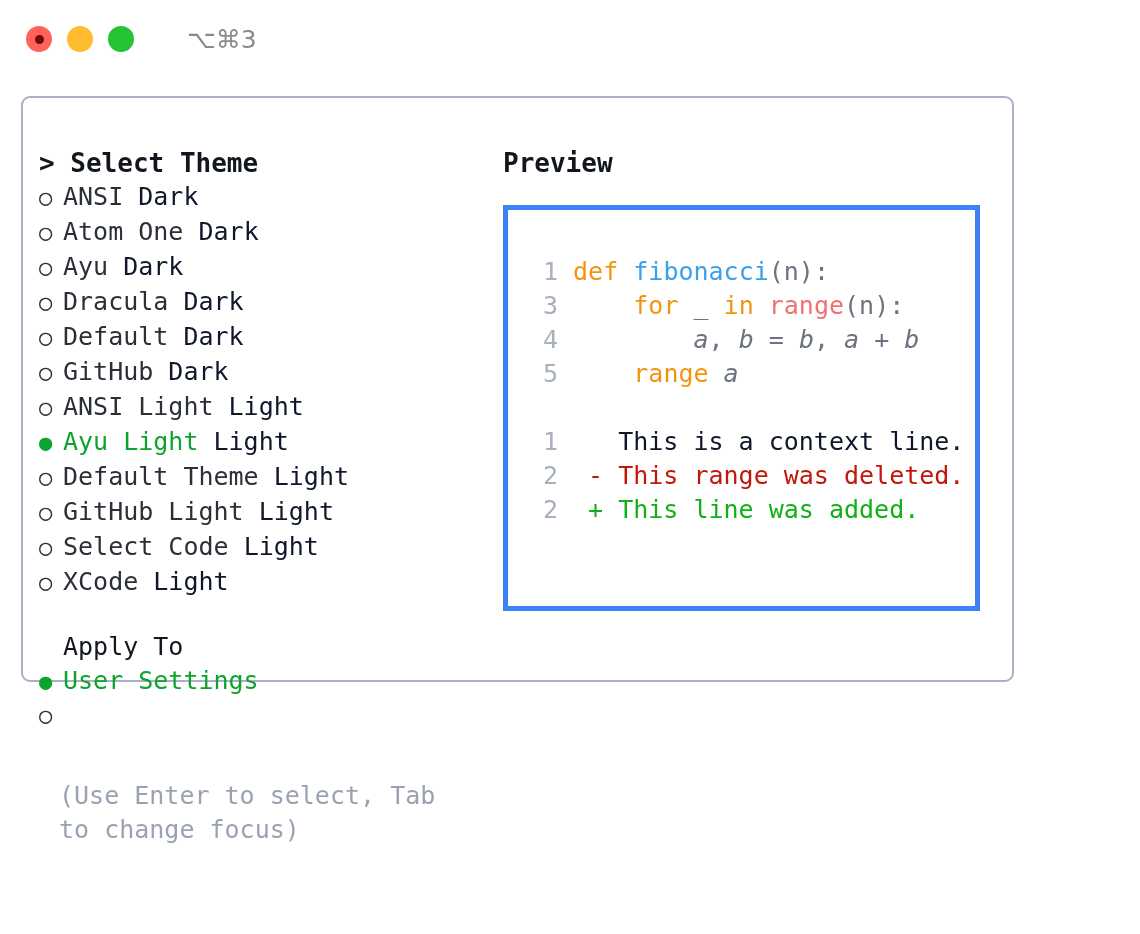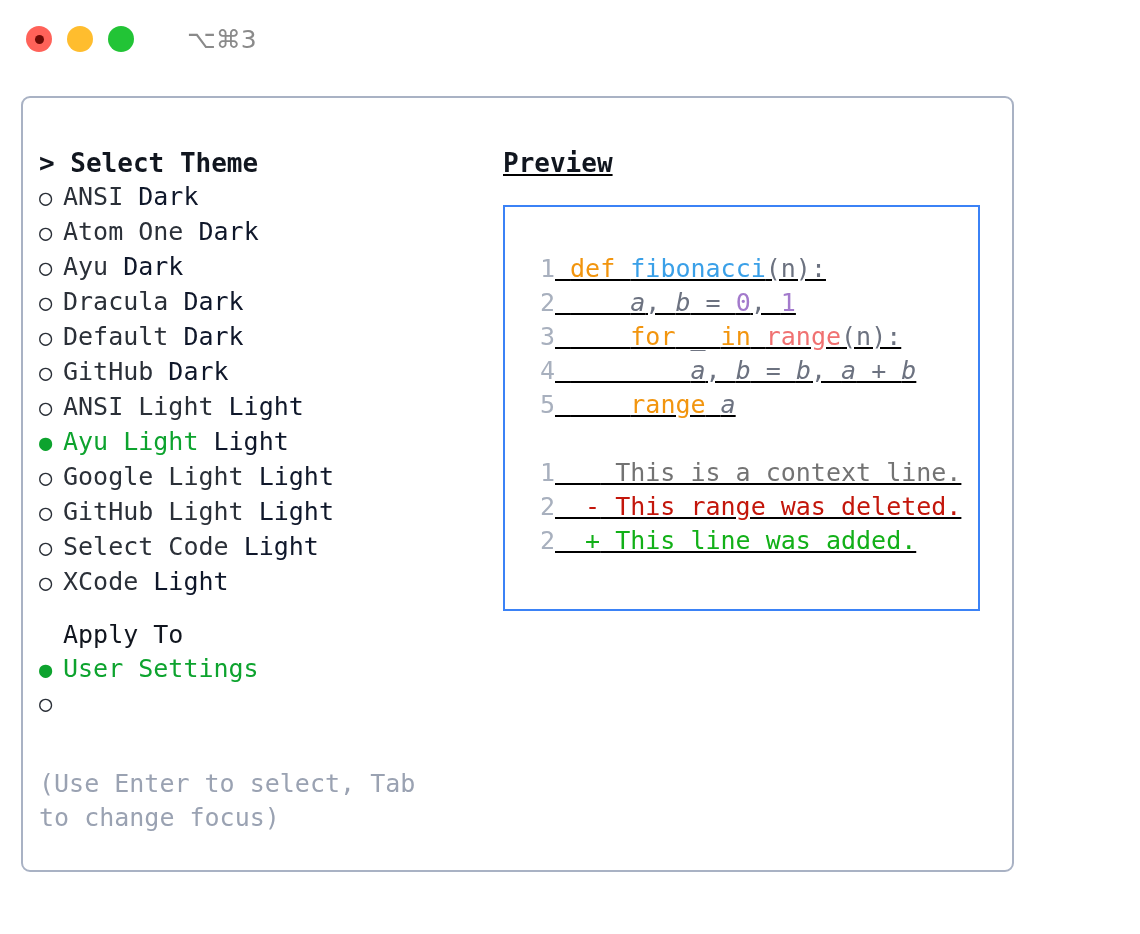--- a/index.html
+++ b/index.html
@@ -55,21 +55,21 @@
     color: #8A8A8A;
     letter-spacing: 0px;
     font-family: "DejaVu Sans", "Liberation Sans", sans-serif;
     white-space: nowrap;
   }
 
   
   .panel {
     position: absolute;
     left: 21px; top: 96px;
-    width: 993px; height: 776px;
+    width: 993px; height: 586px;
     border: 2px solid #A9B2C4;
     border-radius: 9px;
     box-sizing: border-box;
     background: #ffffff;
   }
 
   .cols { display: flex; }
 
   
   .left-col {
@@ -105,50 +105,50 @@
   .opt-row.selected .opt-label { color: #0DA32E; }
   .opt-label { color: #2B3038; text-align: center; }
   .opt-tag { color: #0f172a; }
 
   .apply-header {
     font-size: 25px;
     line-height: 34px;
     color: #11161F;
     white-space: pre;
     padding-left: 24px;
-    margin-top: 18px;
+    margin-top: 30px;
   }
 
   .hint {
     margin-top: 46px;
     font-size: 25px;
     line-height: 34px;
     color: #9AA2B2;
     width: 408px;
     white-space: pre-wrap;
     word-break: normal;
+    margin-left: 20px;
   }
 
   
   .right-col {
     padding: 48px 0 0 10px;
     box-sizing: border-box;
-    text-decoration: underline;
   }
   .preview-title {
     font-size: 26px;
     font-weight: bold;
     color: #11161F;
     line-height: 34px;
     margin-bottom: 25px;
   }
   .preview-box {
     width: 477px;
     height: 406px;
-    border: 2px solid #3b82f6;
+    border: 5px solid #3b82f6;
     box-sizing: border-box;
     background: #ffffff;
     padding: 45px 0 0 16px;
   }
 
   .code-line {
     font-size: 25px;
     line-height: 34px;
     white-space: pre;
   }
@@ -159,21 +159,21 @@
     color: #A8B0BE;
   }
   .spacer-line { height: 34px; }
 
   .k  { color: #F2950E; }   
   .fn { color: #3AA0E8; }   
   .bi { color: #F07171; }   
   .nu { color: #A37ACC; }   
   .id { color: #6C7280; font-style: italic; } 
   .pn { color: #6C7280; }   
-  .ctx { color: #737373; }
+  .ctx { color: #0f172a; }
   .del { color: #C3160B; }
   .add { color: #12B018; }
 </style>
 </head>
 <body>
 
 <div class="screen">
 
   <div class="titlebar">
     <div class="lights">
@@ -195,21 +195,21 @@
 
         <div id="theme-list">
             <div class="opt-row"><span class="bullet">○</span><span class="opt-label">ANSI</span><span class="opt-tag"> Dark</span></div>
             <div class="opt-row"><span class="bullet">○</span><span class="opt-label">Atom One</span><span class="opt-tag"> Dark</span></div>
             <div class="opt-row"><span class="bullet">○</span><span class="opt-label">Ayu</span><span class="opt-tag"> Dark</span></div>
             <div class="opt-row"><span class="bullet">○</span><span class="opt-label">Dracula</span><span class="opt-tag"> Dark</span></div>
             <div class="opt-row"><span class="bullet">○</span><span class="opt-label">Default</span><span class="opt-tag"> Dark</span></div>
             <div class="opt-row"><span class="bullet">○</span><span class="opt-label">GitHub</span><span class="opt-tag"> Dark</span></div>
             <div class="opt-row"><span class="bullet">○</span><span class="opt-label">ANSI Light</span><span class="opt-tag"> Light</span></div>
             <div class="opt-row selected"><span class="bullet">●</span><span class="opt-label">Ayu Light</span><span class="opt-tag"> Light</span></div>
-            <div class="opt-row"><span class="bullet">○</span><span class="opt-label">Google Light</span><span class="opt-tag"> Light</span></div>
+            <div class="opt-row"><span class="bullet">○</span><span class="opt-label">Default Theme</span><span class="opt-tag"> Light</span></div>
             <div class="opt-row"><span class="bullet">○</span><span class="opt-label">GitHub Light</span><span class="opt-tag"> Light</span></div>
             <div class="opt-row"><span class="bullet">○</span><span class="opt-label">Select Code</span><span class="opt-tag"> Light</span></div>
             <div class="opt-row"><span class="bullet">○</span><span class="opt-label">XCode</span><span class="opt-tag"> Light</span></div>
           </div>
 
         <div class="apply-header">Apply To</div>
 
         <div id="apply-list">
             <div class="opt-row selected"><span class="bullet">●</span><span class="opt-label">User Settings</span></div>
             <div class="opt-row"><span class="bullet">○</span></div>
@@ -217,21 +217,20 @@
 
         <div class="hint">(Use Enter to select, Tab to change focus)</div>
       </div>
 
       <div class="right-col">
         <div class="preview-title">Preview</div>
 
         <div class="preview-box">
           <div id="code-block">
               <div class="code-line"><span class="gutter">1</span><span> </span><span class="k">def </span><span class="fn">fibonacci</span><span class="pn">(n):</span></div>
-              <div class="code-line"><span class="gutter">2</span><span> </span><span class="pn">    </span><span class="id">a</span><span class="pn">, </span><span class="id">b</span><span class="pn"> = </span><span class="nu">0</span><span class="pn">, </span><span class="nu">1</span></div>
               <div class="code-line"><span class="gutter">3</span><span> </span><span class="pn">    </span><span class="k">for</span><span class="pn"> _ </span><span class="k">in</span><span class="pn"> </span><span class="bi">range</span><span class="pn">(n):</span></div>
               <div class="code-line"><span class="gutter">4</span><span> </span><span class="pn">        </span><span class="id">a</span><span class="pn">, </span><span class="id">b</span><span class="pn"> = </span><span class="id">b</span><span class="pn">, </span><span class="id">a</span><span class="pn"> + </span><span class="id">b</span></div>
               <div class="code-line"><span class="gutter">5</span><span> </span><span class="pn">    </span><span class="k">range</span><span class="pn"> </span><span class="id">a</span></div>
             </div>
           <div class="spacer-line"></div>
           <div id="diff-block">
               <div class="code-line"><span class="gutter">1</span><span class="ctx">   </span><span class="ctx"> This is a context line.</span></div>
               <div class="code-line"><span class="gutter">2</span><span class="del">  -</span><span class="del"> This range was deleted.</span></div>
               <div class="code-line"><span class="gutter">2</span><span class="add">  +</span><span class="add"> This line was added.</span></div>
             </div>

